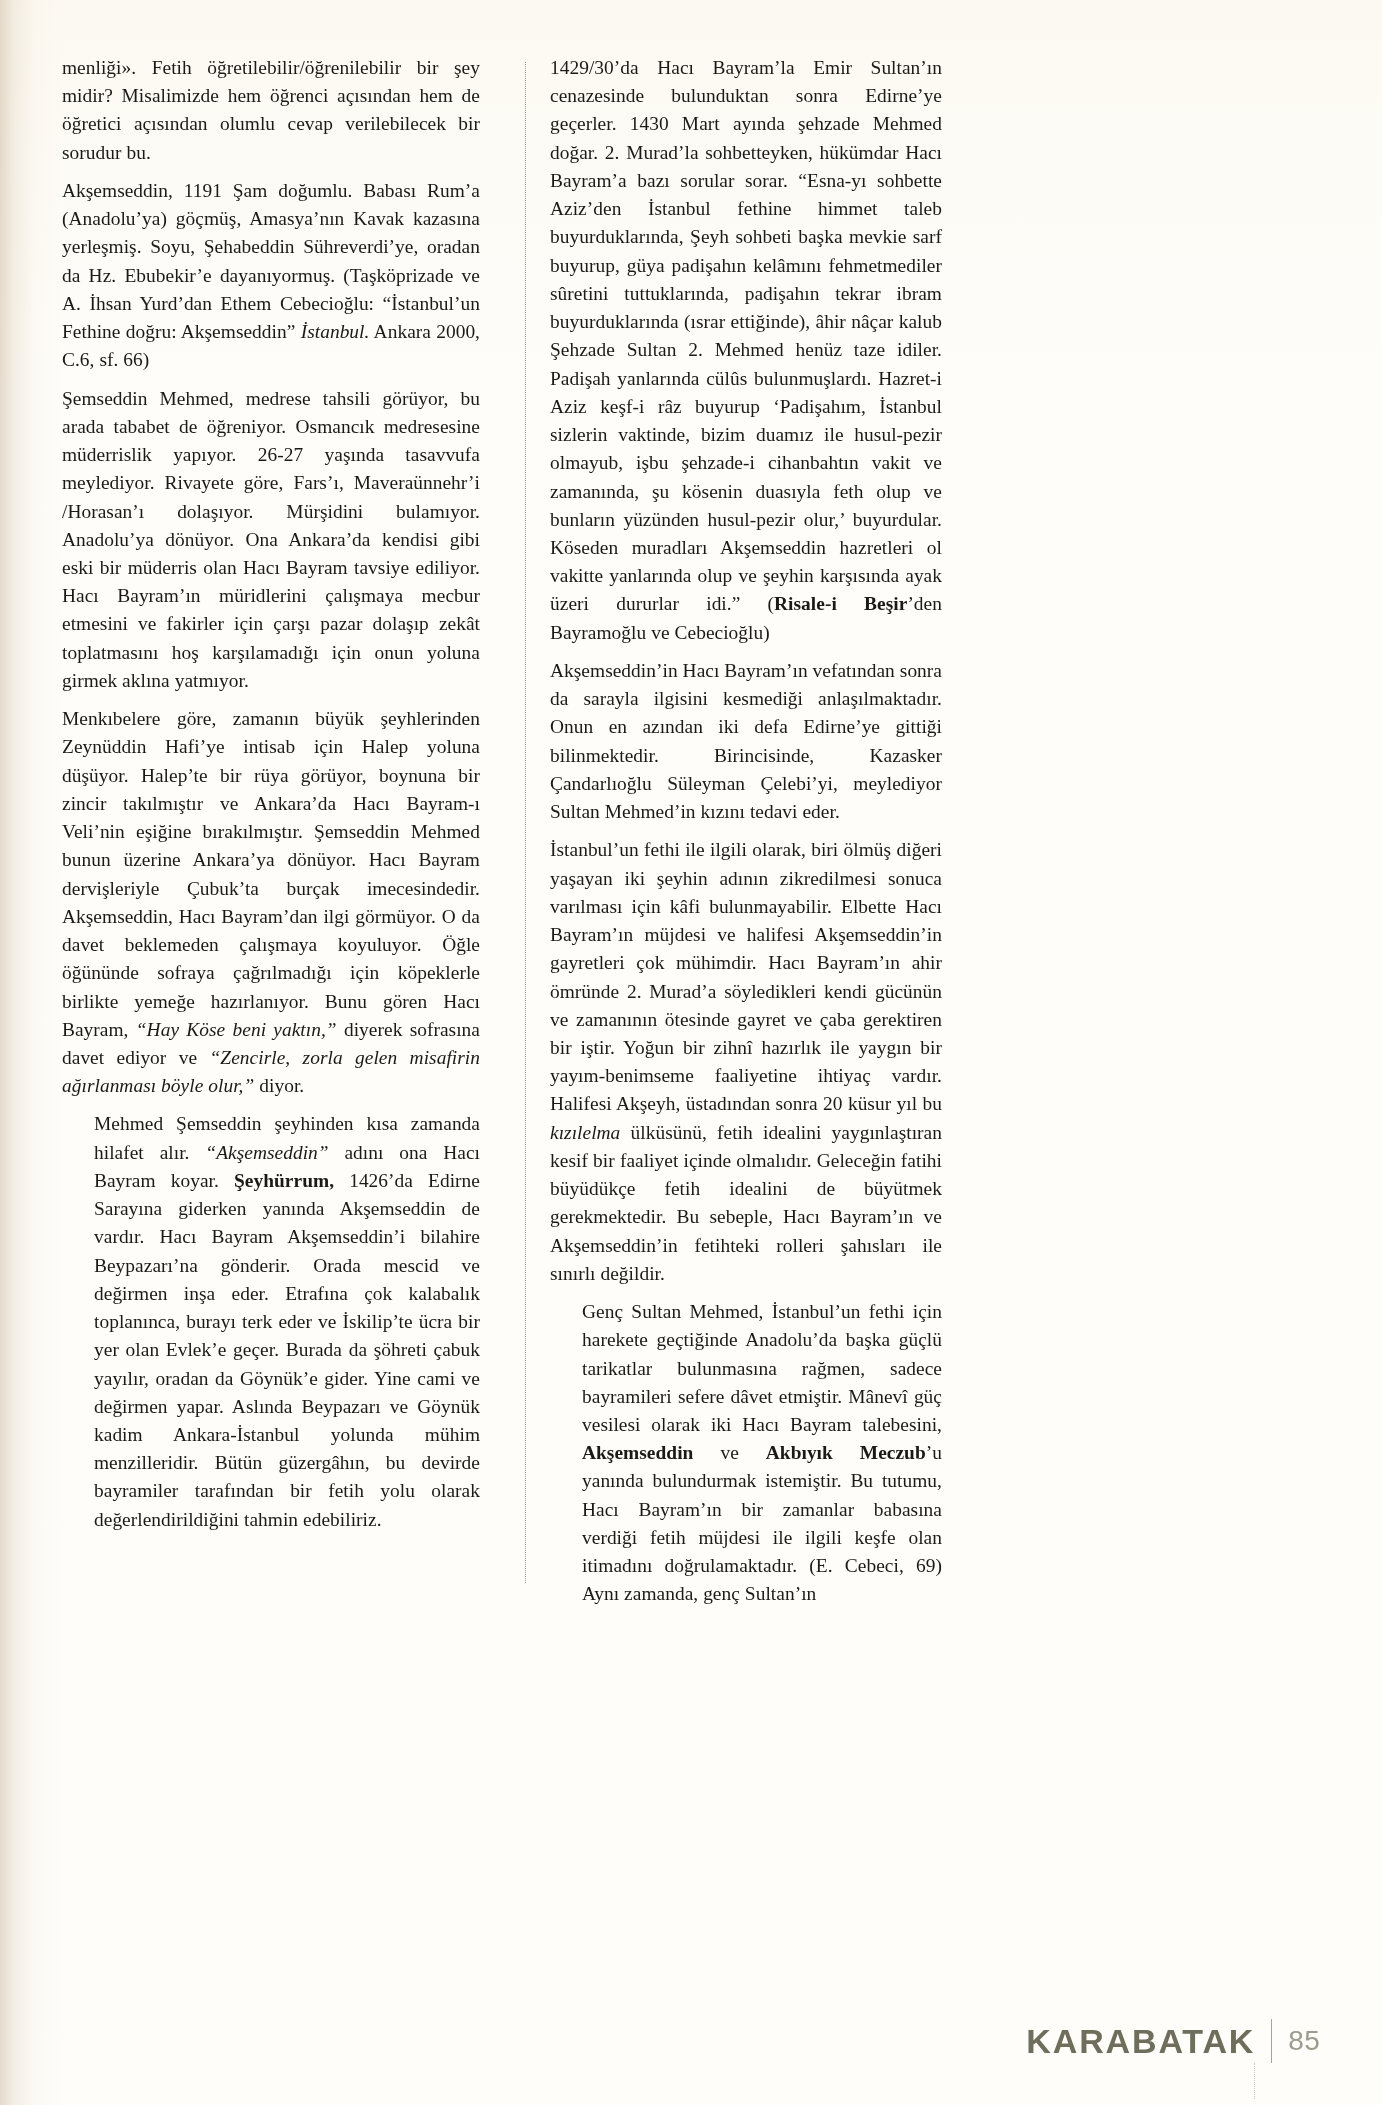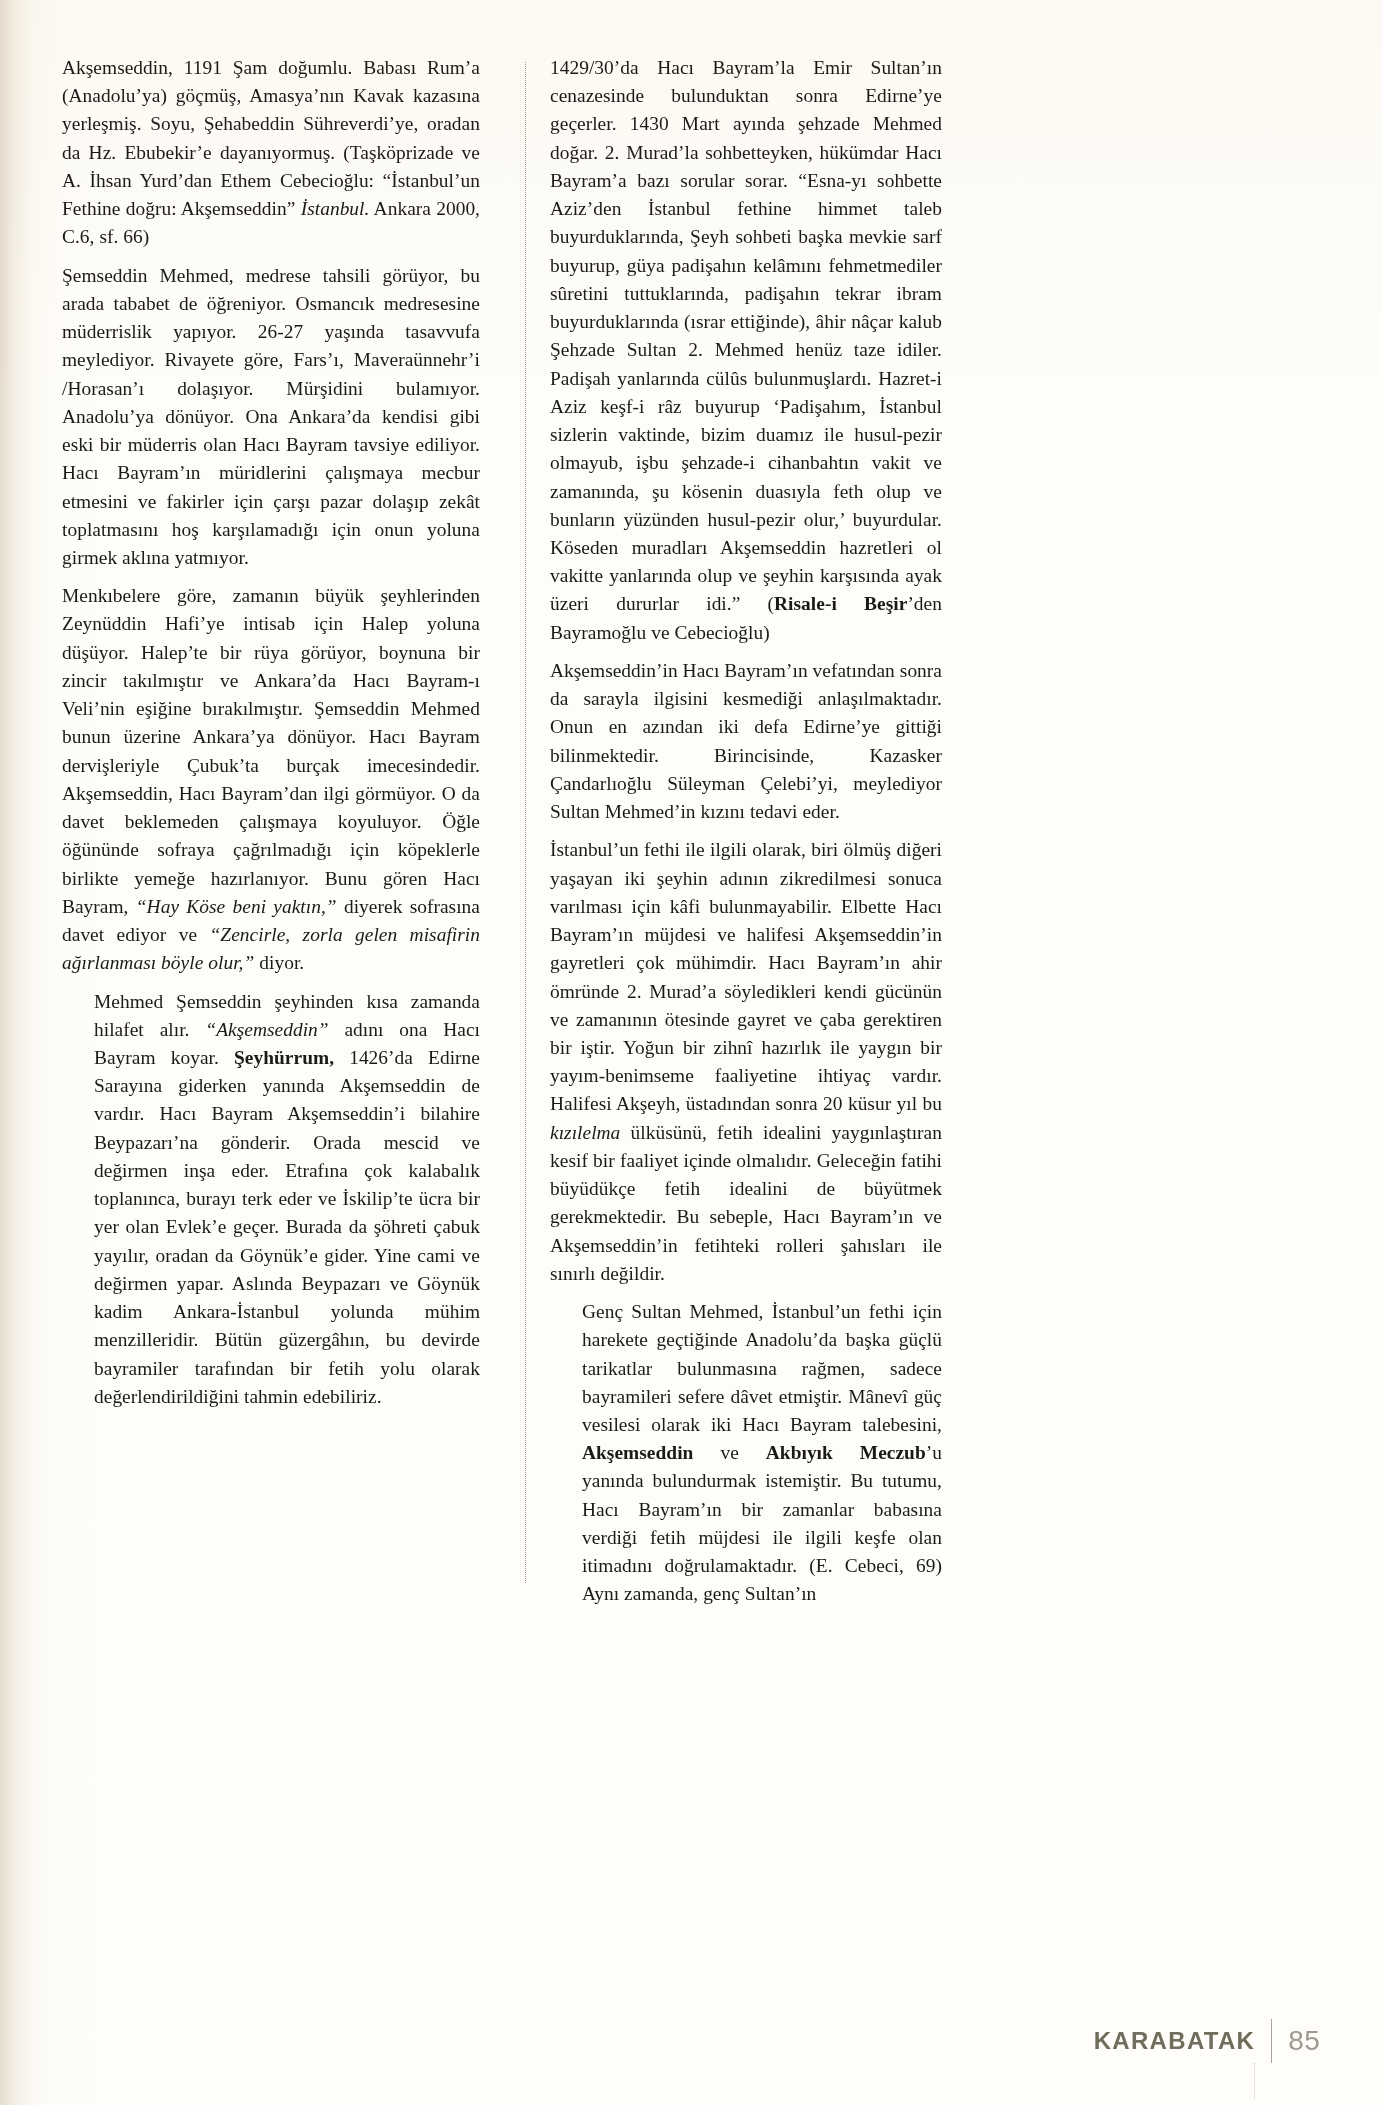--- a/index.html
+++ b/index.html
@@ -99,21 +99,21 @@
     bottom: 44px;
     display: flex;
     align-items: center;
     gap: 0;
     height: 40px;
   }
 
   .masthead {
     font-family: "Liberation Sans", "DejaVu Sans", sans-serif;
     font-weight: bold;
-    font-size: 24px;
+    font-size: 34px;
     letter-spacing: 0.055em;
     color: #6f6d5c;
     line-height: 1;
     padding-right: 16px;
     text-align: center;
   }
 
   .footer-rule {
     width: 0;
     align-self: stretch;
@@ -145,20 +145,21 @@
 </head>
 <body>
 
 <div class="page">
   <div class="paper-tint"></div>
 
   <div class="content">
     <div class="columns">
 
       <div class="col col-left" id="left-col">
+          <p class="para"><span>menliği». Fetih öğretilebilir/öğrenilebilir bir şey midir? Misalimizde hem öğrenci açısından hem de öğretici açısından olumlu cevap verilebilecek bir sorudur bu.</span></p>
           <p class="para"><span>Akşemseddin, 1191 Şam doğumlu. Babası Rum’a (Anadolu’ya) göçmüş, Amasya’nın Kavak kazasına yerleşmiş. Soyu, Şehabeddin Sühreverdi’ye, oradan da Hz. Ebubekir’e dayanıyormuş. (Taşköprizade ve A. İhsan Yurd’dan Ethem Cebecioğlu: “İstanbul’un Fethine doğru: Akşemseddin” </span><em class="it">İstanbul.</em><span> Ankara 2000, C.6, sf. 66)</span></p>
           <p class="para"><span>Şemseddin Mehmed, medrese tahsili görüyor, bu arada tababet de öğreniyor. Osmancık medresesine müderrislik yapıyor. 26-27 yaşında tasavvufa meylediyor. Rivayete göre, Fars’ı, Maveraünnehr’i /Horasan’ı dolaşıyor. Mürşidini bulamıyor. Anadolu’ya dönüyor. Ona Ankara’da kendisi gibi eski bir müderris olan Hacı Bayram tavsiye ediliyor. Hacı Bayram’ın müridlerini çalışmaya mecbur etmesini ve fakirler için çarşı pazar dolaşıp zekât toplatmasını hoş karşılamadığı için onun yoluna girmek aklına yatmıyor.</span></p>
           <p class="para"><span>Menkıbelere göre, zamanın büyük şeyhlerinden Zeynüddin Hafi’ye intisab için Halep yoluna düşüyor. Halep’te bir rüya görüyor, boynuna bir zincir takılmıştır ve Ankara’da Hacı Bayram-ı Veli’nin eşiğine bırakılmıştır. Şemseddin Mehmed bunun üzerine Ankara’ya dönüyor. Hacı Bayram dervişleriyle Çubuk’ta burçak imecesindedir. Akşemseddin, Hacı Bayram’dan ilgi görmüyor. O da davet beklemeden çalışmaya koyuluyor. Öğle öğününde sofraya çağrılmadığı için köpeklerle birlikte yemeğe hazırlanıyor. Bunu gören Hacı Bayram, </span><em class="it">“Hay Köse beni yaktın,”</em><span> diyerek sofrasına davet ediyor ve </span><em class="it">“Zencirle, zorla gelen misafirin ağırlanması böyle olur,”</em><span> diyor.</span></p>
           <p class="para"><span>Mehmed Şemseddin şeyhinden kısa zamanda hilafet alır. </span><em class="it">“Akşemseddin”</em><span> adını ona Hacı Bayram koyar. </span><strong class="bd">Şeyhürrum,</strong><span> 1426’da Edirne Sarayına giderken yanında Akşemseddin de vardır. Hacı Bayram Akşemseddin’i bilahire Beypazarı’na gönderir. Orada mescid ve değirmen inşa eder. Etrafına çok kalabalık toplanınca, burayı terk eder ve İskilip’te ücra bir yer olan Evlek’e geçer. Burada da şöhreti çabuk yayılır, oradan da Göynük’e gider. Yine cami ve değirmen yapar. Aslında Beypazarı ve Göynük kadim Ankara-İstanbul yolunda mühim menzilleridir. Bütün güzergâhın, bu devirde bayramiler tarafından bir fetih yolu olarak değerlendirildiğini tahmin edebiliriz.</span></p>
         </div>
 
       <div class="col-divider"></div>
 
       <div class="col col-right" id="right-col">
           <p class="para"><span>1429/30’da Hacı Bayram’la Emir Sultan’ın cenazesinde bulunduktan sonra Edirne’ye geçerler. 1430 Mart ayında şehzade Mehmed doğar. 2. Murad’la sohbetteyken, hükümdar Hacı Bayram’a bazı sorular sorar. “Esna-yı sohbette Aziz’den İstanbul fethine himmet taleb buyurduklarında, Şeyh sohbeti başka mevkie sarf buyurup, güya padişahın kelâmını fehmetmediler sûretini tuttuklarında, padişahın tekrar ibram buyurduklarında (ısrar ettiğinde), âhir nâçar kalub Şehzade Sultan 2. Mehmed henüz taze idiler. Padişah yanlarında cülûs bulunmuşlardı. Hazret-i Aziz keşf-i râz buyurup ‘Padişahım, İstanbul sizlerin vaktinde, bizim duamız ile husul-pezir olmayub, işbu şehzade-i cihanbahtın vakit ve zamanında, şu kösenin duasıyla feth olup ve bunların yüzünden husul-pezir olur,’ buyurdular. Köseden muradları Akşemseddin hazretleri ol vakitte yanlarında olup ve şeyhin karşısında ayak üzeri dururlar idi.” (</span><strong class="bd">Risale-i Beşir</strong><span>’den Bayramoğlu ve Cebecioğlu)</span></p>

